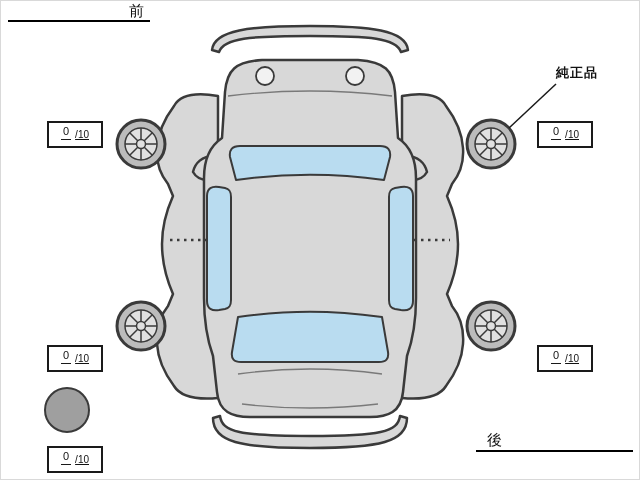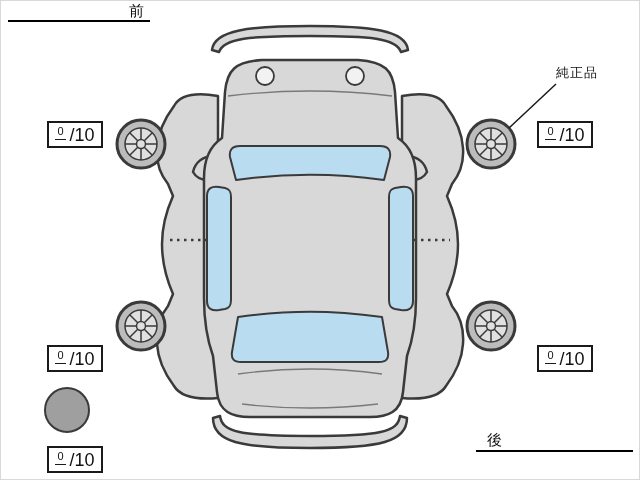--- a/index.html
+++ b/index.html
@@ -34,33 +34,33 @@
   
   .score-box{
     position:absolute;width:56px;height:27px;box-sizing:border-box;
     background:#fff;border:2px solid #1a1a1a;
     display:flex;align-items:center;justify-content:center;gap:4px;
   }
   .score-val{
     font-size:11px;line-height:1;padding:0 2px 2px;
     border-bottom:1.5px solid #1a1a1a;transform:translateY(-2px);
   }
-  .score-denom{font-size:18px;line-height:1;}
+  .score-denom{font-size:10px;line-height:1;text-decoration:underline;}
 
   
   .front-label{
     position:absolute;left:8px;top:2px;width:142px;height:20px;box-sizing:border-box;
     border-bottom:2px solid #000;text-align:right;padding-right:6px;font-size:15px;
   }
   .rear-label{
     position:absolute;left:476px;top:431px;width:157px;height:21px;box-sizing:border-box;
     border-bottom:2px solid #000;text-align:left;padding-left:11px;font-size:15px;
   }
   .genuine-label{
-    position:absolute;left:556px;top:64px;font-size:13px;font-weight:normal;letter-spacing:1px;
+    position:absolute;left:556px;top:64px;font-size:13px;font-weight:bold;letter-spacing:1px;
   }
 </style>
 </head>
 <body>
 
 <div class="stage">
 
   <svg width="640" height="480" viewBox="0 0 640 480">
     <defs>
       <g id="wheel">

